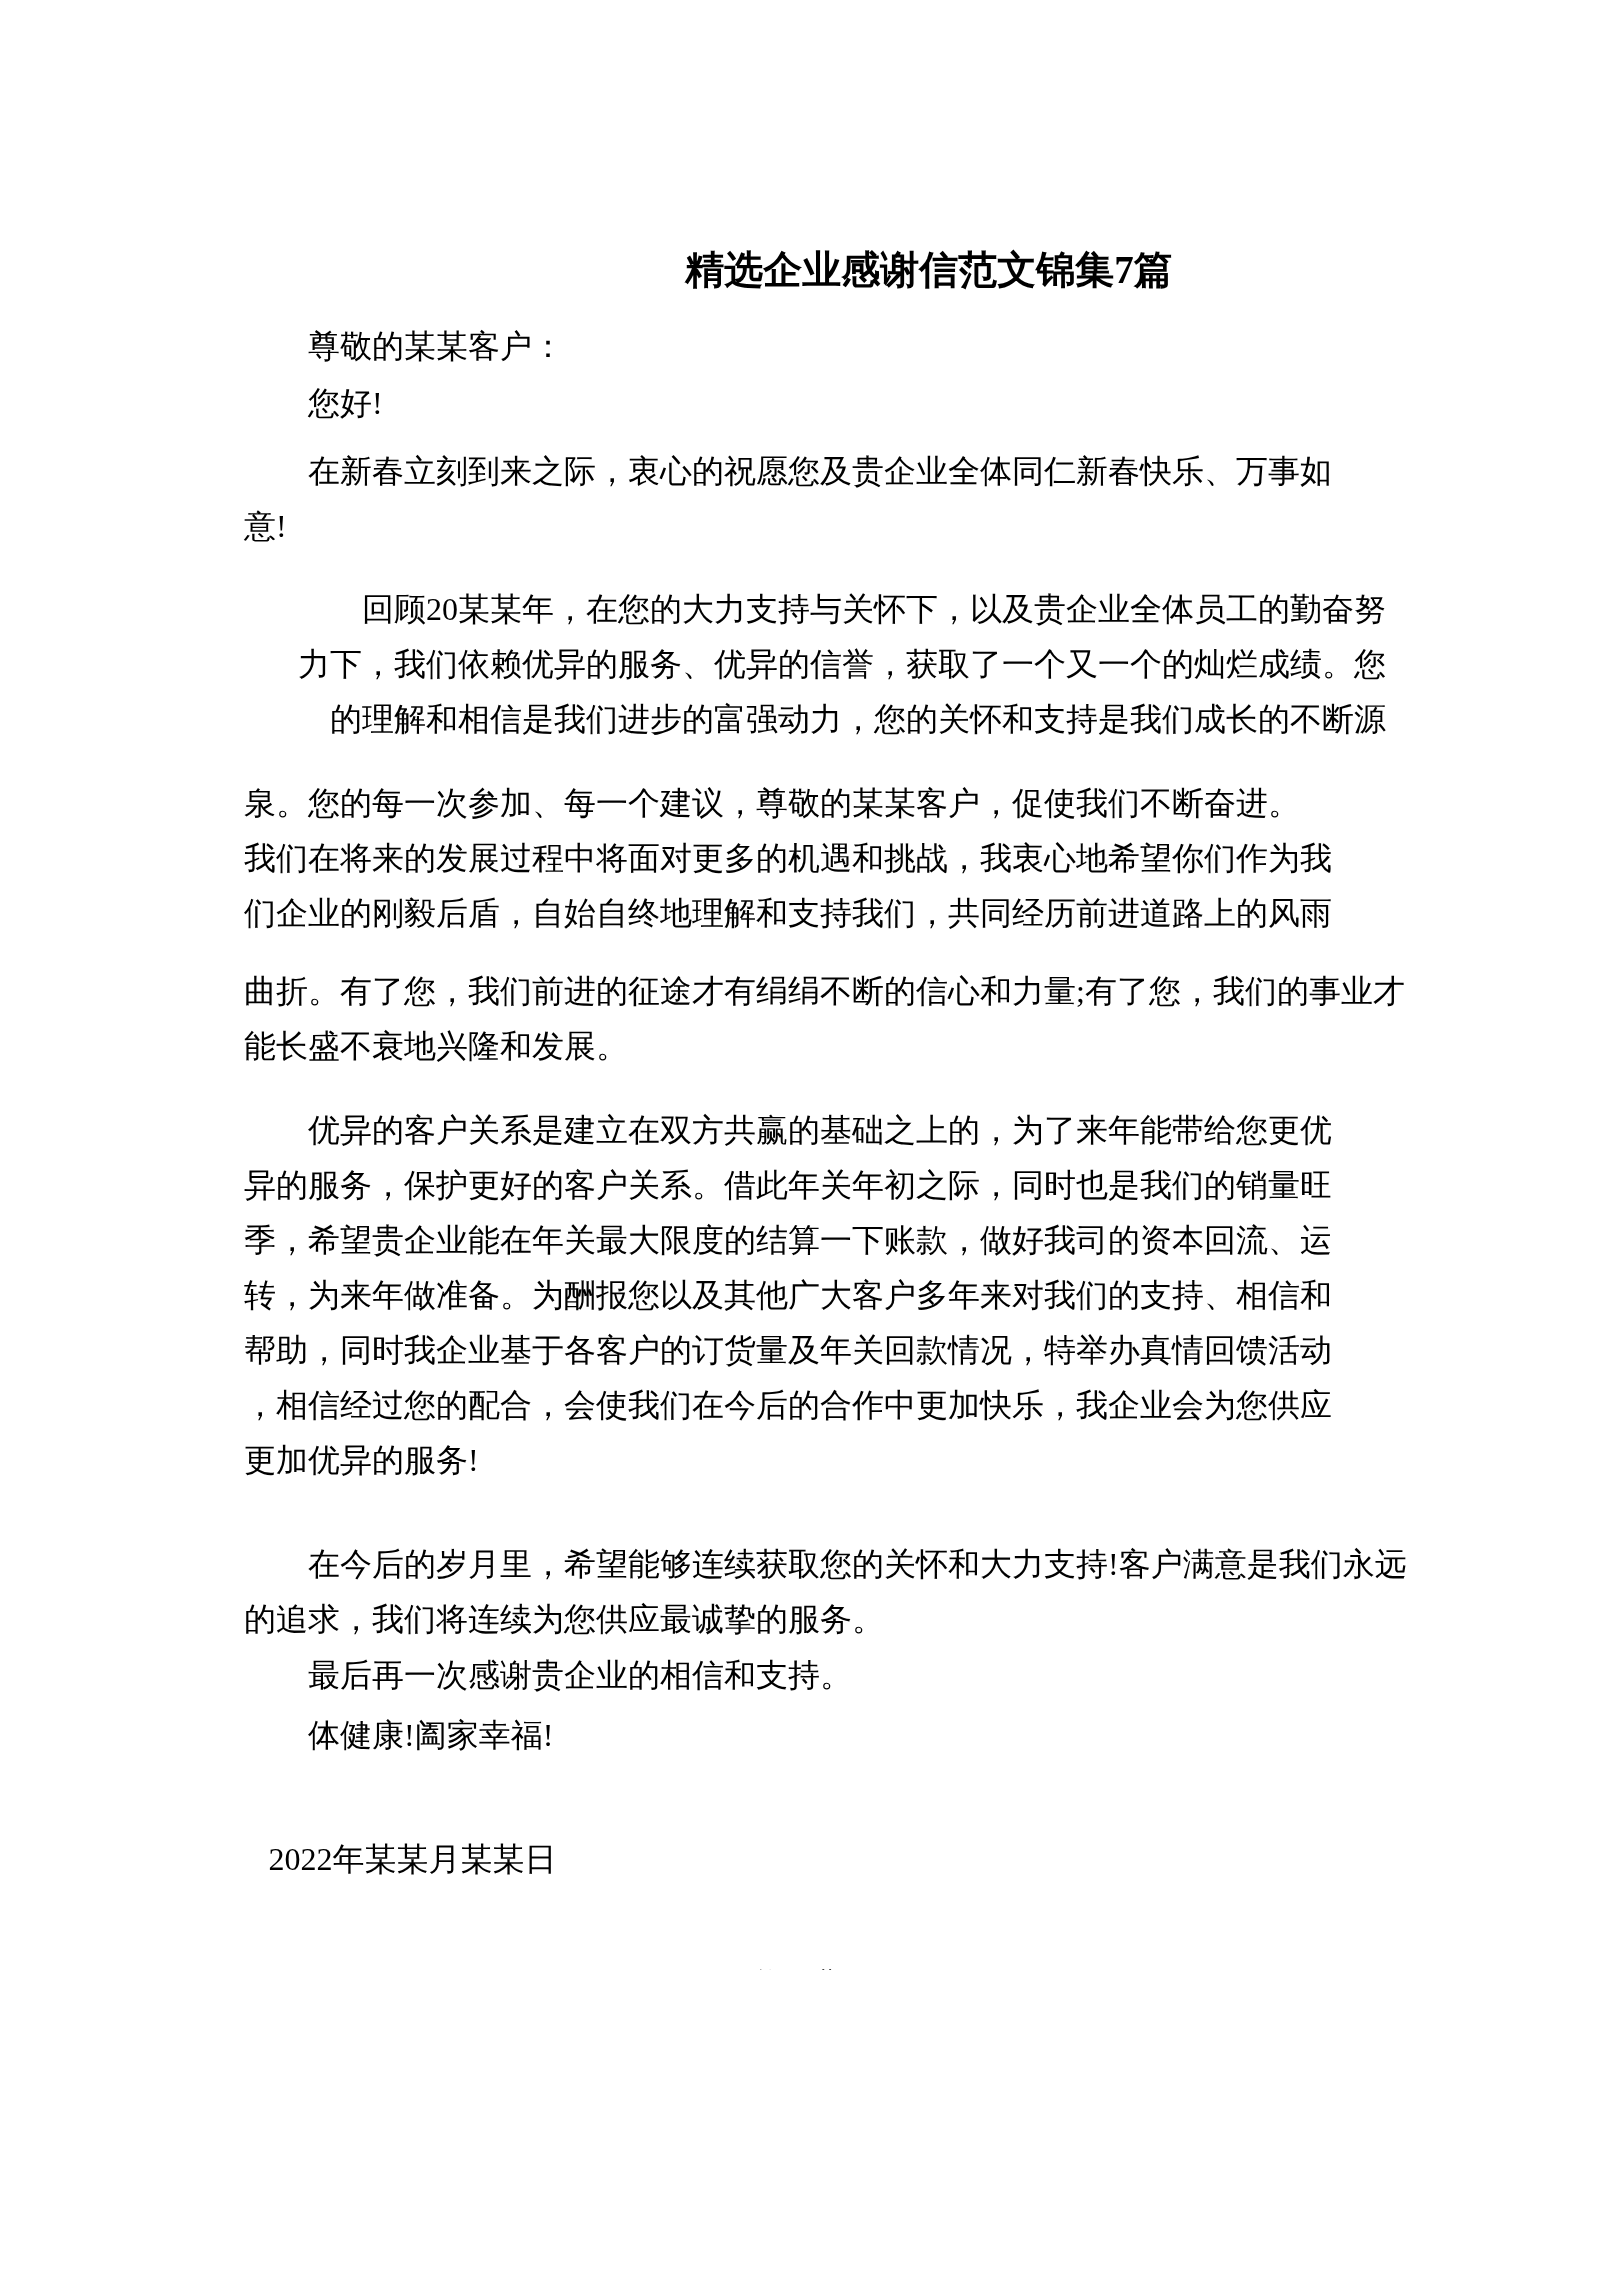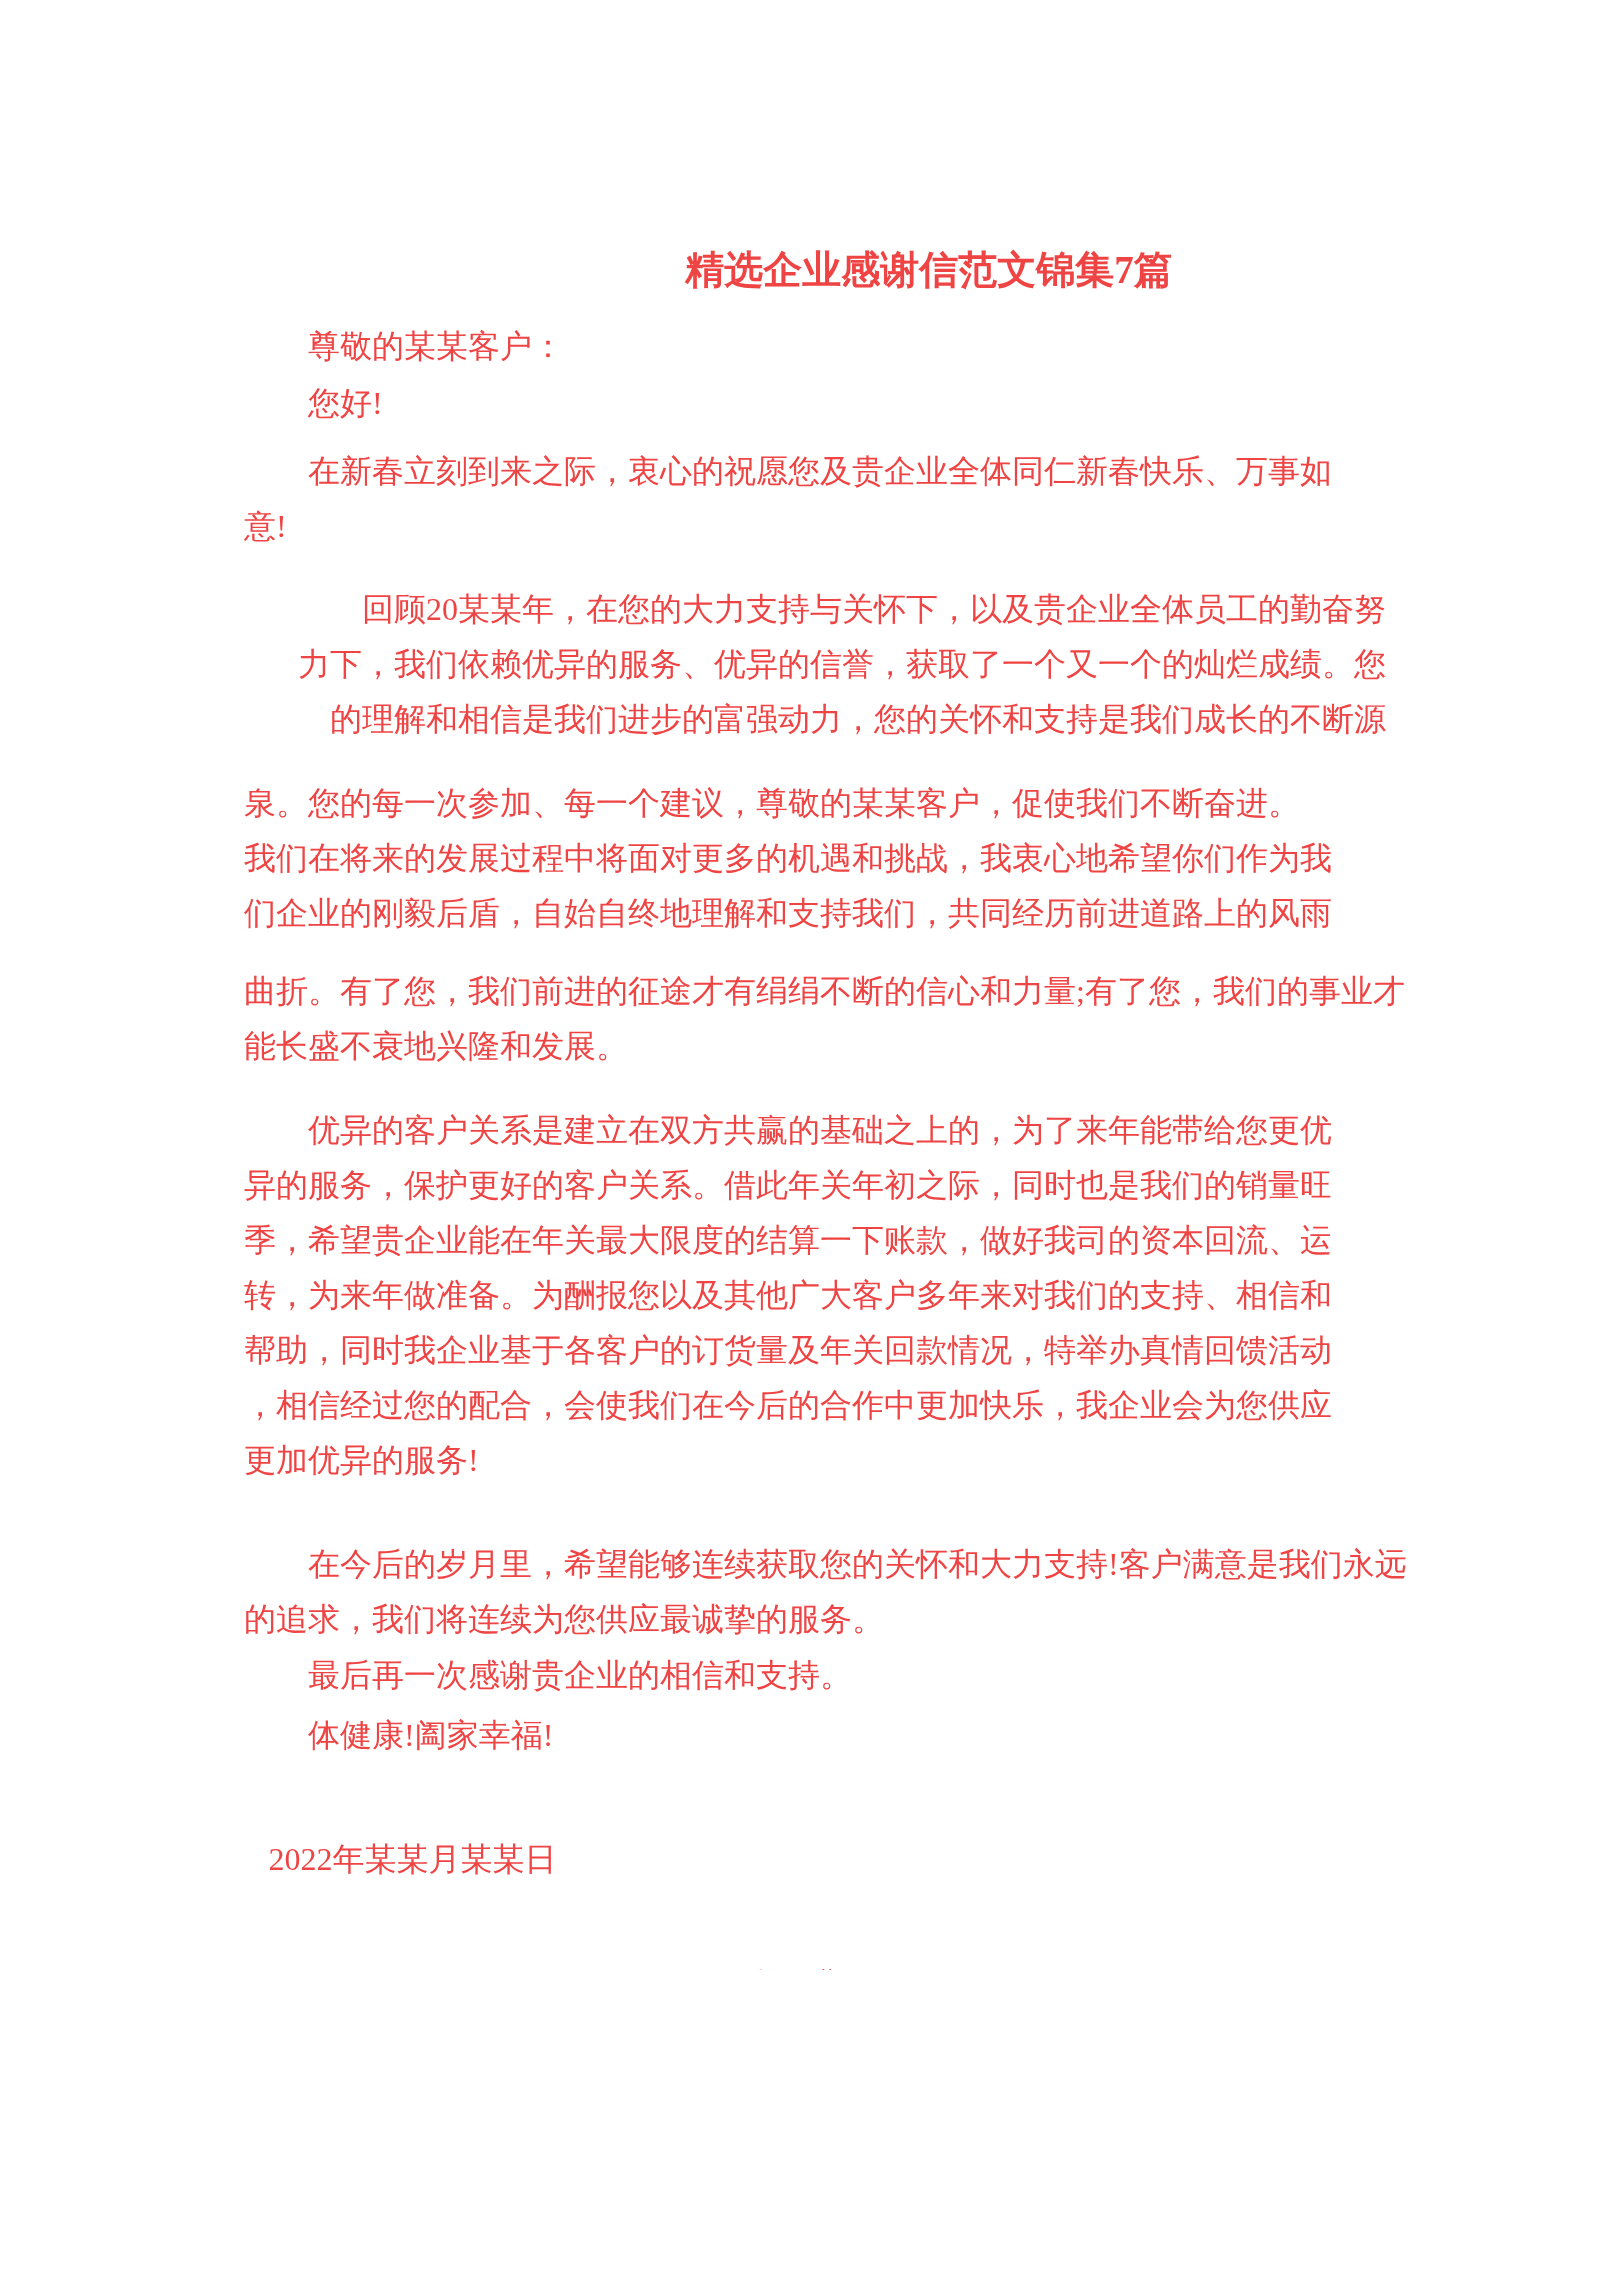--- a/index.html
+++ b/index.html
@@ -5,21 +5,21 @@
   html, body {
     margin: 0;
     padding: 0;
     background: #ffffff;
   }
   .page {
     position: relative;
     width: 1622px;
     height: 1970px;
     background: #ffffff;
-    color: #ef4444;
+    color: #000000;
     font-family: "Liberation Serif", "DejaVu Serif", serif;
     box-sizing: border-box;
     padding: 244px 236px 0 244px;
     overflow: hidden;
   }
   .title {
     font-size: 39px;
     line-height: 52px;
     font-weight: bold;
     text-align: center;

